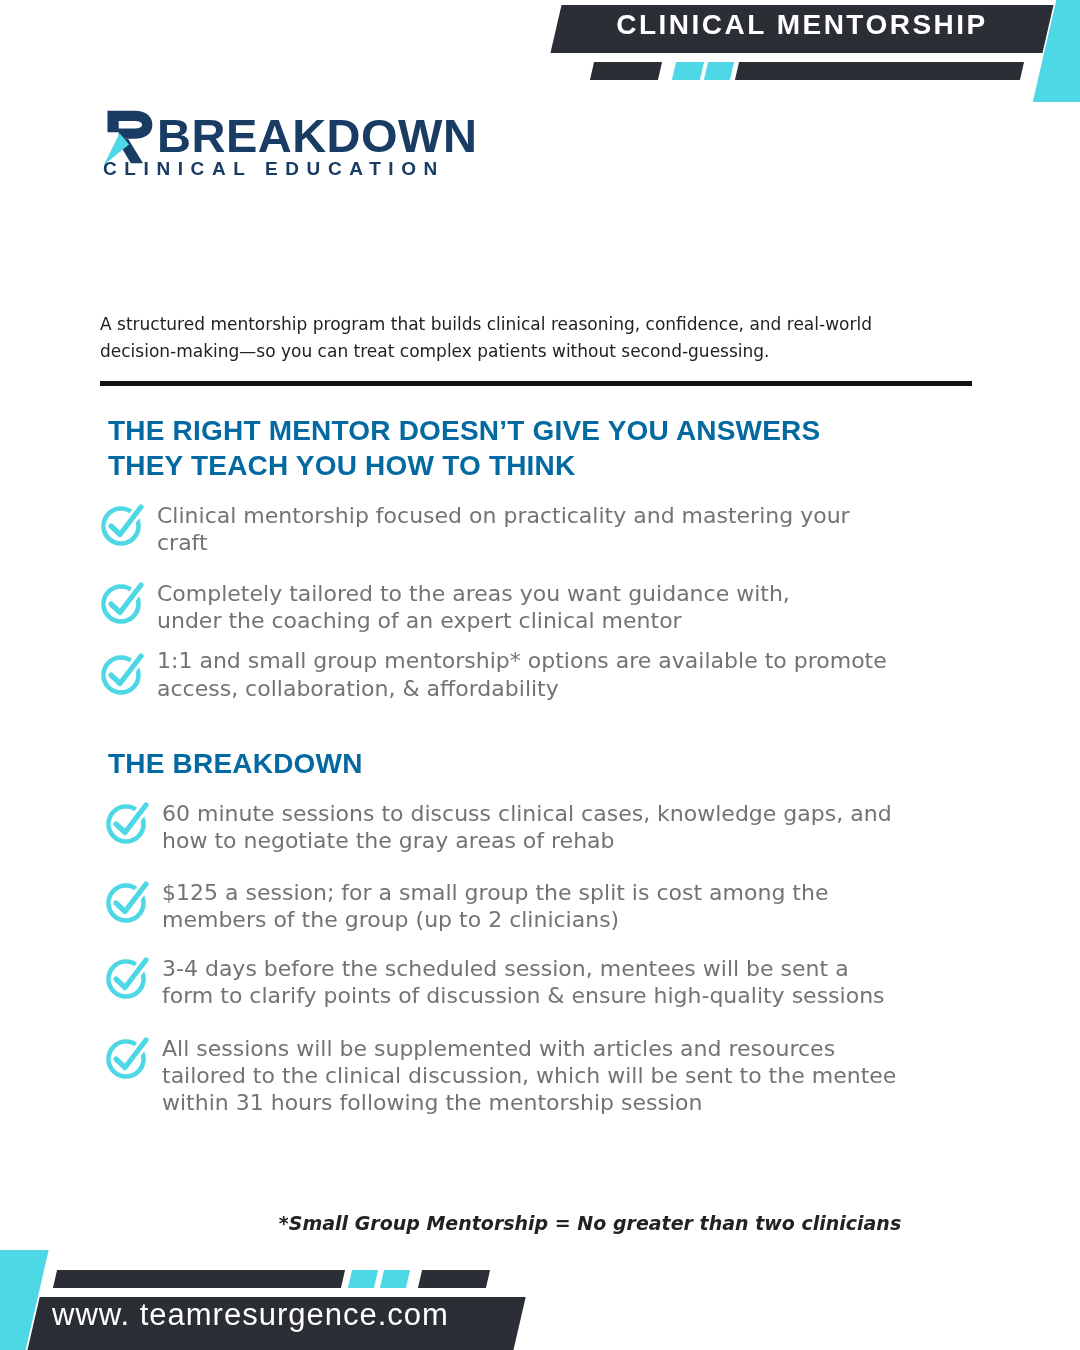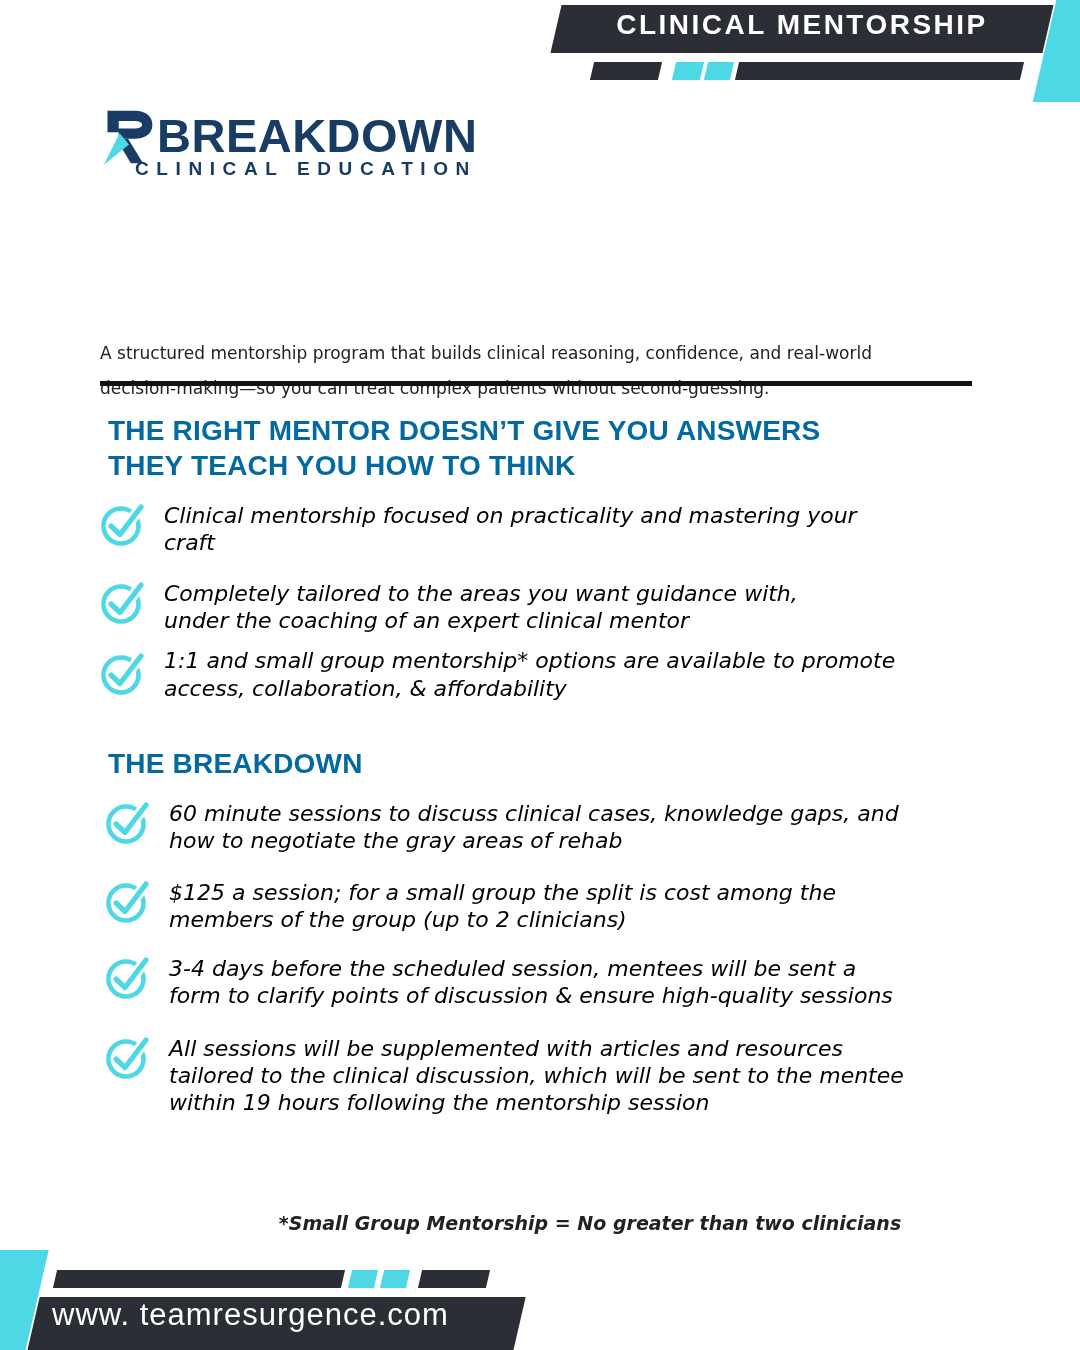--- a/index.html
+++ b/index.html
@@ -28,50 +28,50 @@
 
   
   .logo{position:absolute; left:100px; top:102px; width:380px;}
   .logo-mark{position:absolute; left:0; top:2px;}
   .logo-brand{
     position:absolute; left:57px; top:6px;
     font-size:47px; font-weight:700; color:#183c63; letter-spacing:0.5px; white-space:nowrap;
   }
   .logo-tagline{
     position:absolute; left:3px; top:56px;
-    font-size:19px; font-weight:700; color:#183c63; letter-spacing:7.6px; white-space:nowrap;margin-left:32px;
+    font-size:19px; font-weight:700; color:#183c63; letter-spacing:7.6px; white-space:nowrap;
   }
 
   
   .headline{
     position:absolute; left:100px; top:210px; width:900px;
     font-size:36px; font-weight:700; line-height:41px; letter-spacing:0.5px;
     color:#19191b; white-space:pre-line;
   }
   .intro{
     position:absolute; left:100px; top:311px; width:900px;
     font-family:"DejaVu Sans", sans-serif;
-    font-size:17px; line-height:35px; color:#222226; white-space:pre-line;margin-top:25px;
+    font-size:17px; line-height:27px; color:#222226; white-space:pre-line;
   }
   .divider{position:absolute; left:100px; top:381px; width:872px; height:5px; background:#121214;}
 
   
   .sec-heading{
     position:absolute; font-size:28px; font-weight:700; line-height:35px;
     color:#0369a1; white-space:pre-line; letter-spacing:0.2px;
   }
   .h1{left:108px; top:413px;}
   .h2{left:108px; top:746px;}
 
   .check-item{position:absolute;}
   .check-item .ico{position:absolute; left:0; top:-2px; width:48px; height:48px;}
   .check-item .txt{
-    position:absolute; left:64px; top:0; width:900px;
+    position:absolute; left:57px; top:0; width:900px;
     font-family:"DejaVu Sans", sans-serif;
-    font-size:22px; line-height:27px; color:#000000; white-space:pre-line;font-style:italic;
+    font-size:22px; line-height:27px; color:#737373; white-space:pre-line;
   }
   .i1{left:100px; top:502px;}
   .i2{left:100px; top:580px;}
   .i3{left:100px; top:651px;} .i3 .txt{line-height:28px; top:-4px;}
   .b1{left:105px; top:800px;}
   .b2{left:105px; top:879px;}
   .b3{left:105px; top:955px;}
   .b4{left:105px; top:1035px;}
 
   
@@ -179,21 +179,21 @@
       </svg>
     <div class="txt">3-4 days before the scheduled session, mentees will be sent a
 form to clarify points of discussion &amp; ensure high-quality sessions</div>
   </div>
   <div class="check-item b4">
     <svg class="ico" viewBox="0 0 48 48">
         <use href="#check-sym"></use>
       </svg>
     <div class="txt">All sessions will be supplemented with articles and resources
 tailored to the clinical discussion, which will be sent to the mentee
-within 19 hours following the mentorship session</div>
+within 31 hours following the mentorship session</div>
   </div>
 
   <div class="footnote">*Small Group Mentorship = No greater than two clinicians</div>
 
   <div class="teal-corner-bottom teal skew"></div>
   <div class="bstripe bs1 charcoal skew"></div>
   <div class="bstripe bs2 teal skew"></div>
   <div class="bstripe bs3 teal skew"></div>
   <div class="bstripe bs4 charcoal skew"></div>
   <div class="footer-bar charcoal skew"></div>

